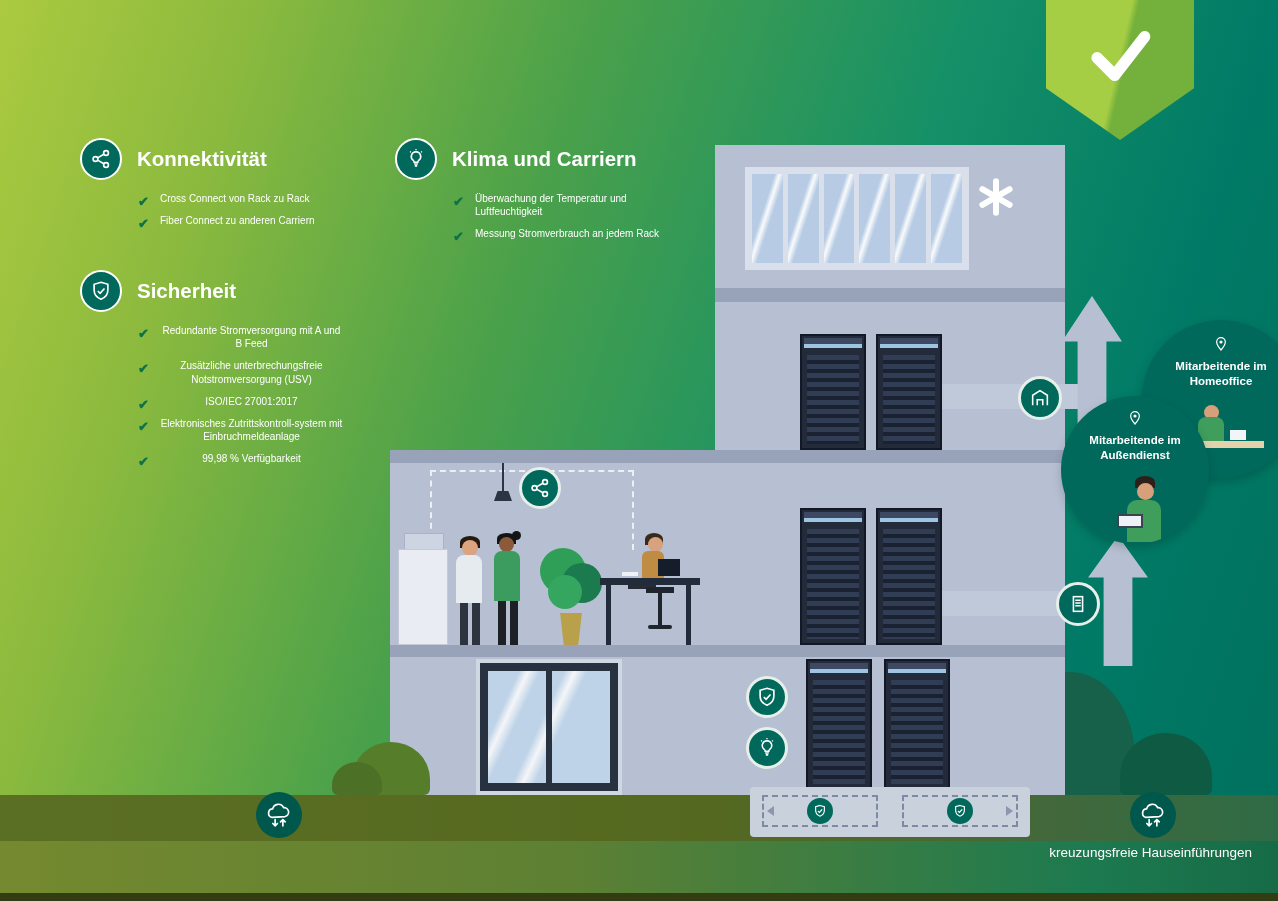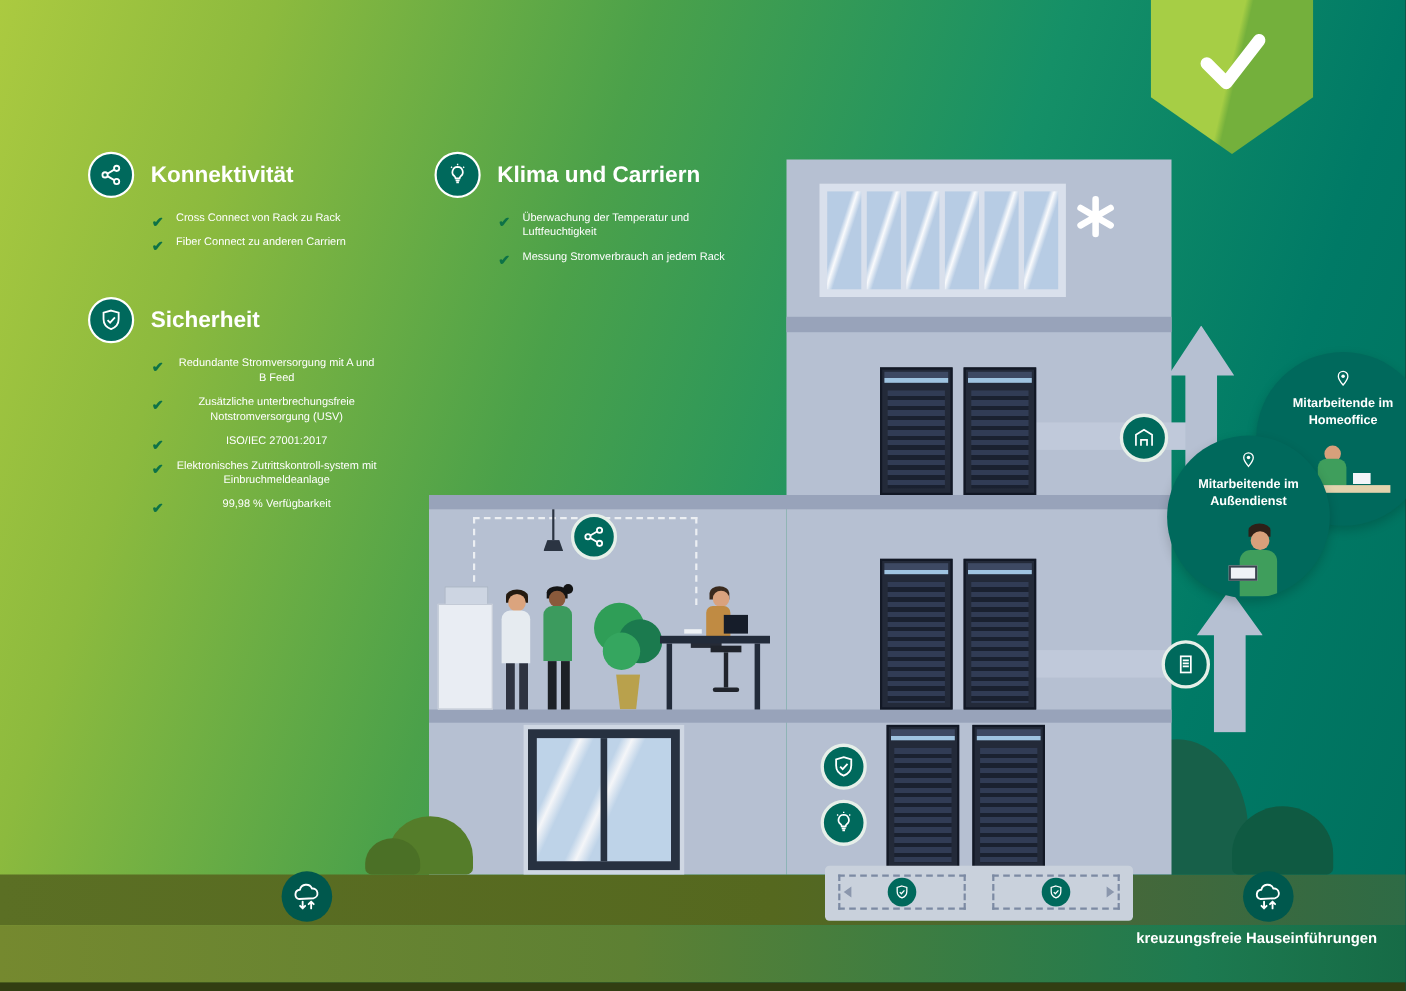--- a/index.html
+++ b/index.html
@@ -53,21 +53,21 @@
 
   .ribbon{left:1046px;top:0;width:148px;height:140px;background:linear-gradient(103deg,#a6ce45 48%,#74b03c 52%);
     clip-path:polygon(0 0,100% 0,100% 63%,50% 100%,0 63%);display:flex;justify-content:center;}
   .cloud-badge{width:46px;height:46px;border-radius:50%;background:#00584d;display:flex;align-items:center;justify-content:center;}
 
   .duct{left:750px;top:787px;width:280px;height:50px;background:#c9d1dc;border-radius:4px;}
   .duct-box{position:absolute;top:8px;width:116px;height:32px;border:2px dashed #7c8aa3;box-sizing:border-box;}
   .mini-shield{position:absolute;width:26px;height:26px;border-radius:50%;background:#00695c;display:flex;align-items:center;justify-content:center;}
   .duct-arrow{position:absolute;width:0;height:0;border-top:5px solid transparent;border-bottom:5px solid transparent;top:19px;}
 
-  .caption{right:26px;top:845px;font-size:13.5px;font-weight:bold;}
+  .caption{right:26px;top:845px;font-size:13.5px;font-weight:normal;}
 
   .dash-rect{left:430px;top:470px;width:200px;height:78px;border:2px dashed rgba(255,255,255,.75);border-bottom:none;}
   .bush{border-radius:50% 50% 6px 6px/70% 70% 6px 6px;}
 </style>
 </head>
 <body>
 
 <div class="stage">
 
   <div class="abs band-olive"></div>

